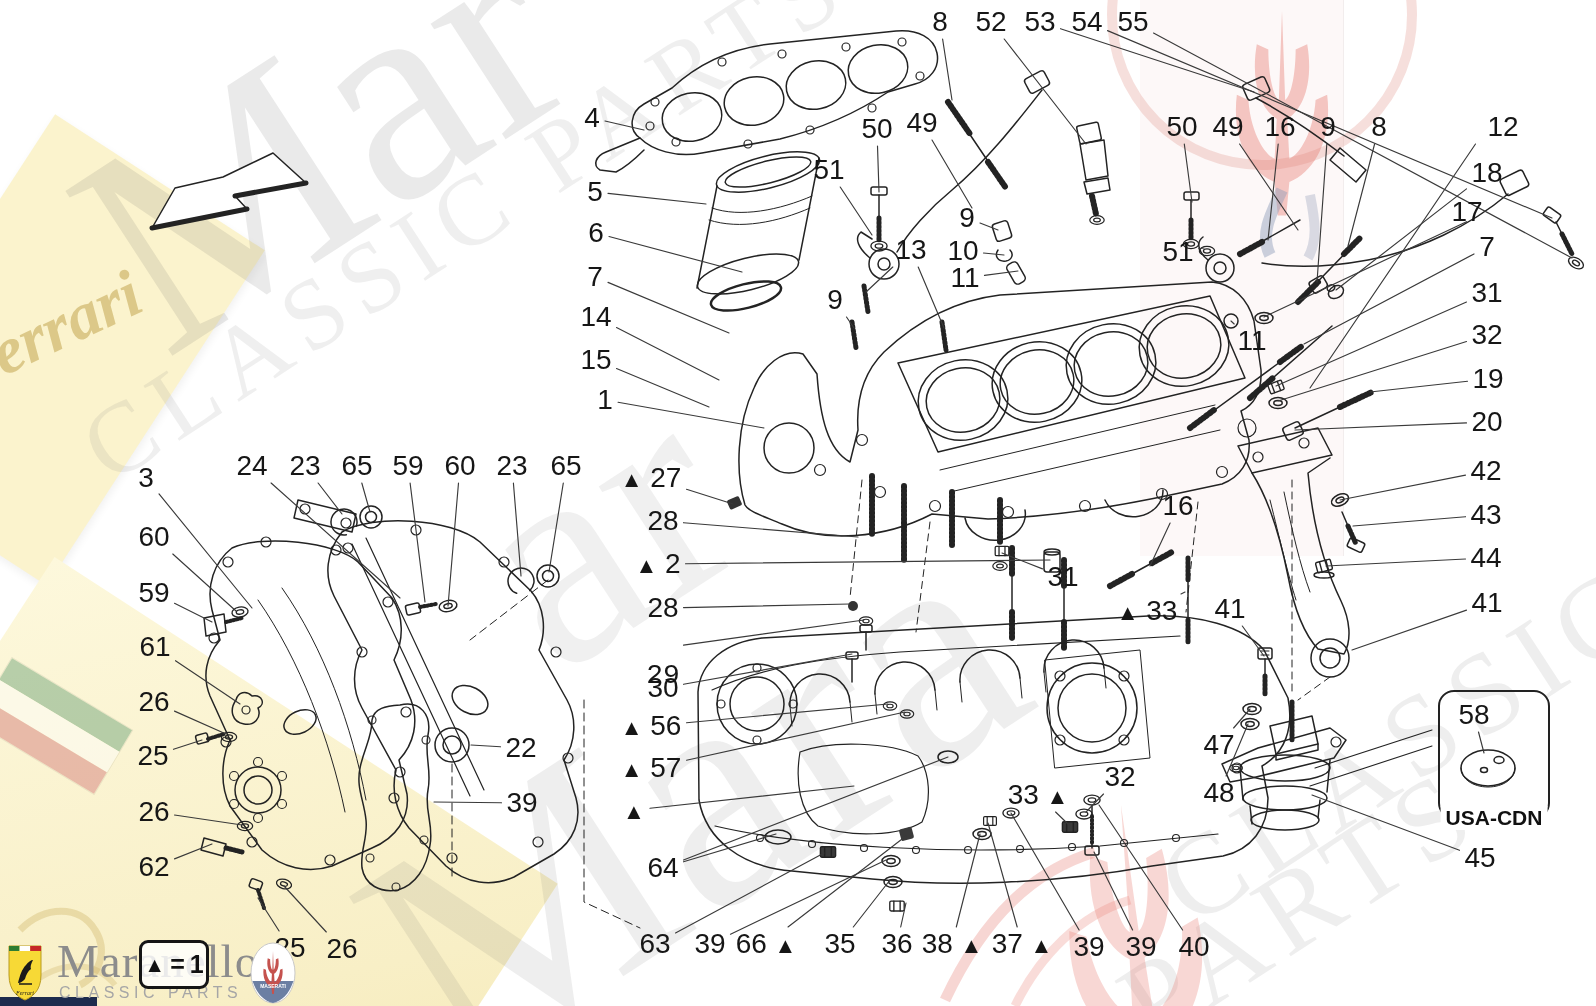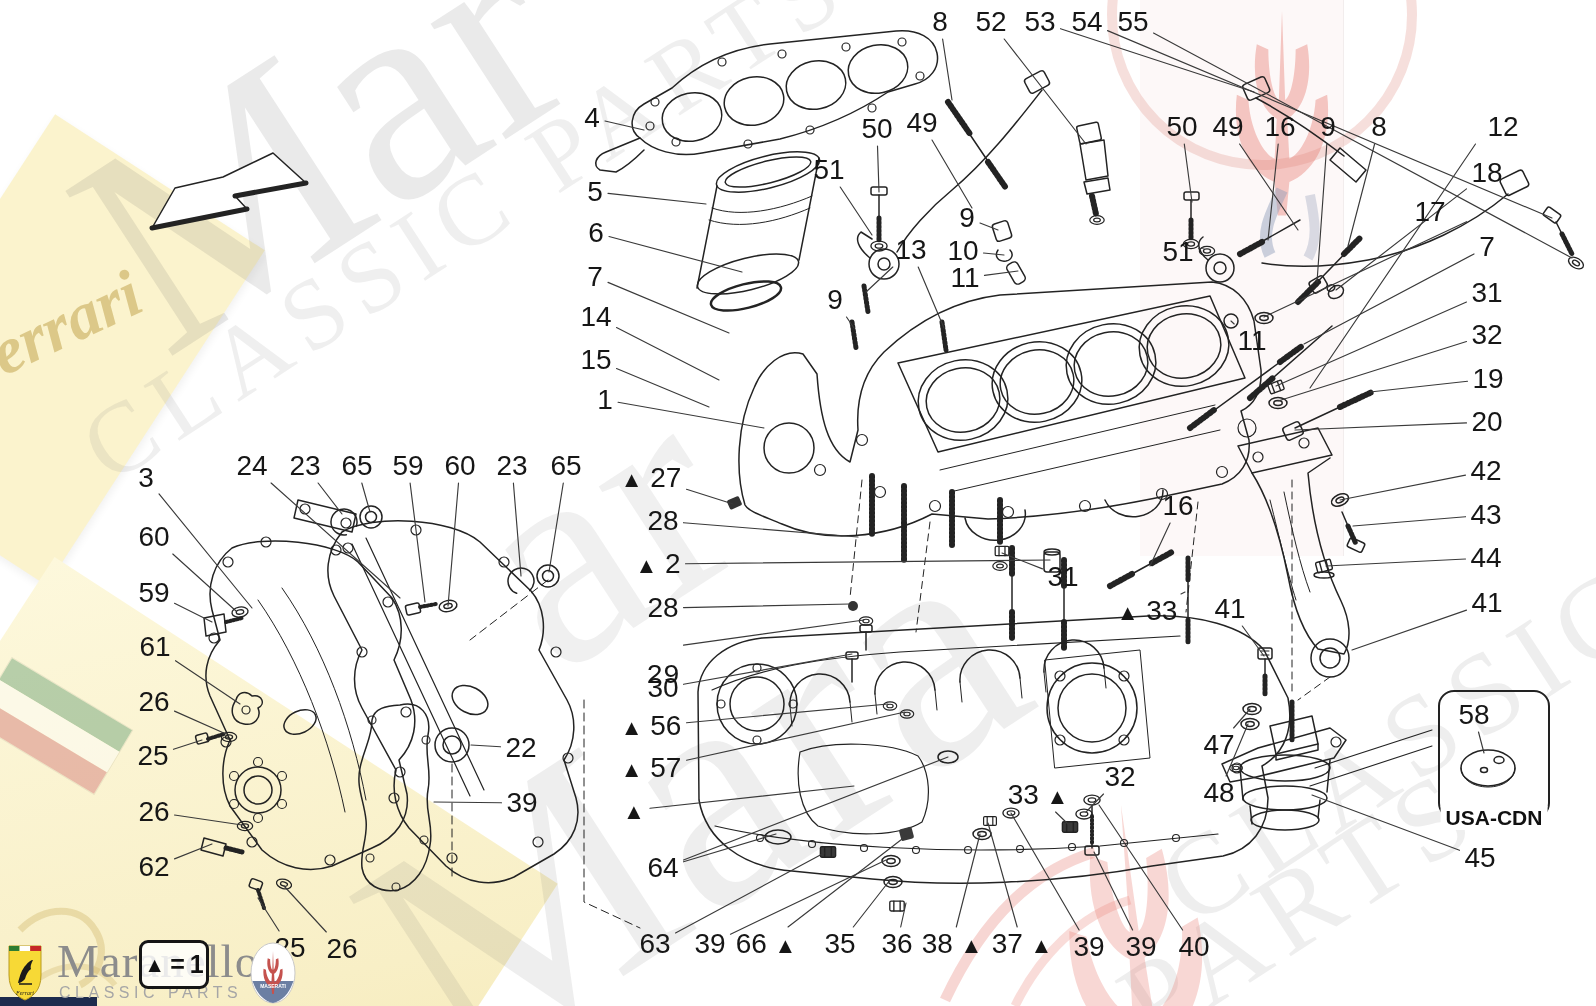--- a/index.html
+++ b/index.html
@@ -586,21 +586,21 @@
       <div class="plabel" style="left: 963px; top: 251px;">10</div>
       <div class="plabel" style="left: 965px; top: 278px;">11</div>
       <div class="plabel" style="left: 835px; top: 300px;">9</div>
       <div class="plabel" style="left: 1182px; top: 127px;">50</div>
       <div class="plabel" style="left: 1228px; top: 127px;">49</div>
       <div class="plabel" style="left: 1280px; top: 127px;">16</div>
       <div class="plabel" style="left: 1328px; top: 127px;">9</div>
       <div class="plabel" style="left: 1379px; top: 127px;">8</div>
       <div class="plabel" style="left: 1487px; top: 127px; margin-left: 16px;">12</div>
       <div class="plabel" style="left: 1487px; top: 173px;">18</div>
-      <div class="plabel" style="left: 1430px; top: 212px;">17</div>
+      <div class="plabel" style="left: 1467px; top: 212px;">17</div>
       <div class="plabel" style="left: 1487px; top: 247px;">7</div>
       <div class="plabel" style="left: 1487px; top: 293px;">31</div>
       <div class="plabel" style="left: 1487px; top: 335px;">32</div>
       <div class="plabel" style="left: 1488px; top: 379px;">19</div>
       <div class="plabel" style="left: 1487px; top: 422px;">20</div>
       <div class="plabel" style="left: 1178px; top: 252px;">51</div>
       <div class="plabel" style="left: 1252px; top: 341px;">11</div>
       <div class="plabel" style="left: 1486px; top: 471px;">42</div>
       <div class="plabel" style="left: 1486px; top: 515px;">43</div>
       <div class="plabel" style="left: 1486px; top: 558px;">44</div>

